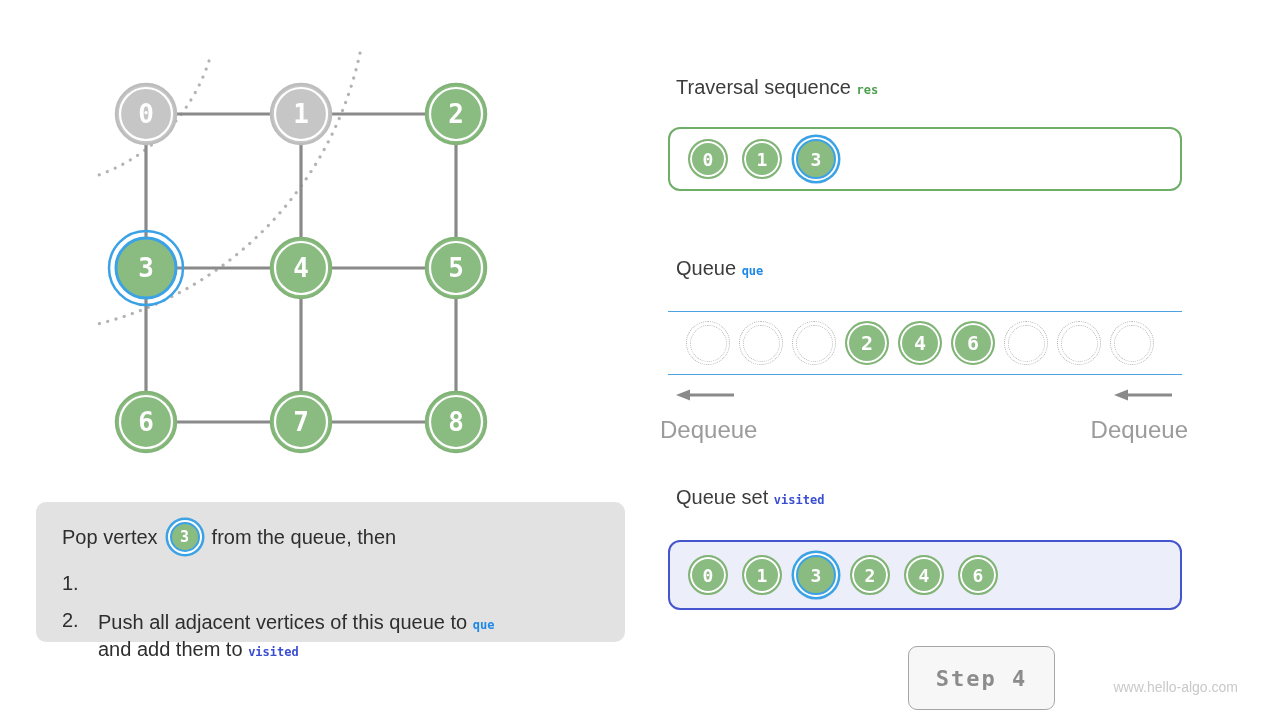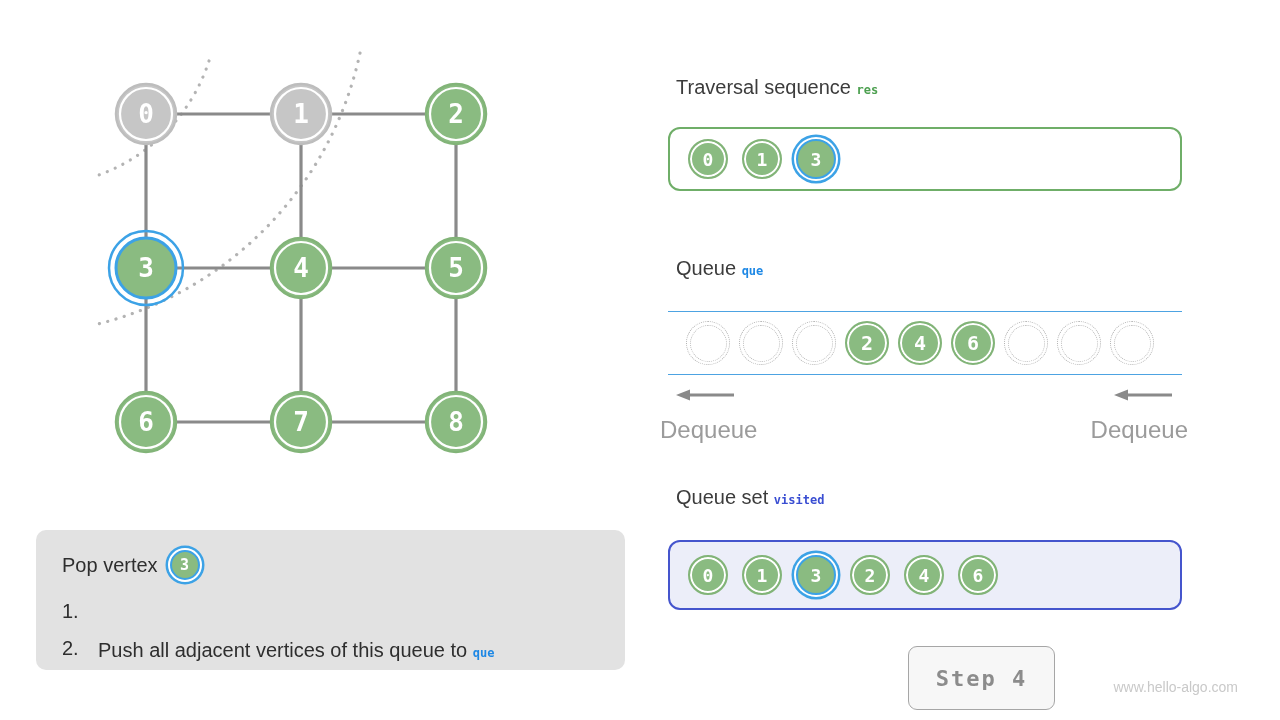--- a/index.html
+++ b/index.html
@@ -39,21 +39,21 @@
   #queue-strip{left:668px;top:311px;width:514px;height:64px;
     border-top:1.5px solid var(--queue-line);border-bottom:1.5px solid var(--queue-line);
     display:flex;align-items:center;padding-left:18px;gap:9px;box-sizing:border-box;}
   #hash-box{left:668px;top:540px;width:514px;height:70px;background:var(--hash-box-bg);
     border:2px solid var(--hash-box-border);border-radius:12px;
     display:flex;align-items:center;padding-left:18px;gap:14px;box-sizing:border-box;}
 
   .qlabel{font-size:24px;color:var(--muted-text);white-space:nowrap;}
 
   #note-box{left:36px;top:502px;width:589px;height:140px;background:var(--note-bg);
-    border-radius:10px;box-sizing:border-box;padding:20px 22px 0 26px;font-size:20px;margin-top:28px;}
+    border-radius:10px;box-sizing:border-box;padding:20px 22px 0 26px;font-size:20px;}
   .note-intro{display:flex;align-items:center;gap:12px;}
   .note-list{margin-top:20px;display:flex;flex-direction:column;gap:14px;}
   .note-item{display:flex;}
   .note-num{width:36px;flex:none;}
   .note-text{line-height:1.35;}
   .block{display:block;}
 
   #step-btn{left:908px;top:646px;width:147px;height:64px;background:#f7f7f7;
     border:1.5px solid #a6a6a6;border-radius:9px;display:flex;align-items:center;justify-content:center;
     font-family:"DejaVu Sans Mono",monospace;font-weight:bold;font-size:22px;color:#8c8c8c;
@@ -184,29 +184,34 @@
     <div class="chip chip40 active">3</div>
     <div class="chip chip40 green">2</div>
     <div class="chip chip40 green">4</div>
     <div class="chip chip40 green">6</div>
   </div>
 
 <div class="abs" id="note-box">
   <div class="note-intro">
     <span>Pop vertex</span>
     <span class="chip chip30 active">3</span>
+    <span>from the queue, then</span>
   </div>
   <div class="note-list">
     <div class="note-item">
       <span class="note-num">1.</span>
     </div>
     <div class="note-item">
       <span class="note-num">2.</span>
       <span class="note-text">
         <span>Push all adjacent vertices of this queue to</span>
         <span class="code c-que">que</span>
+        <span class="block">
+          <span>and add them to</span>
+          <span class="code c-visited">visited</span>
+        </span>
       </span>
     </div>
   </div>
 </div>
 
 <div class="abs" id="step-btn">Step 4</div>
 <div class="abs" id="watermark">www.hello-algo.com</div>
 
 </body></html>

